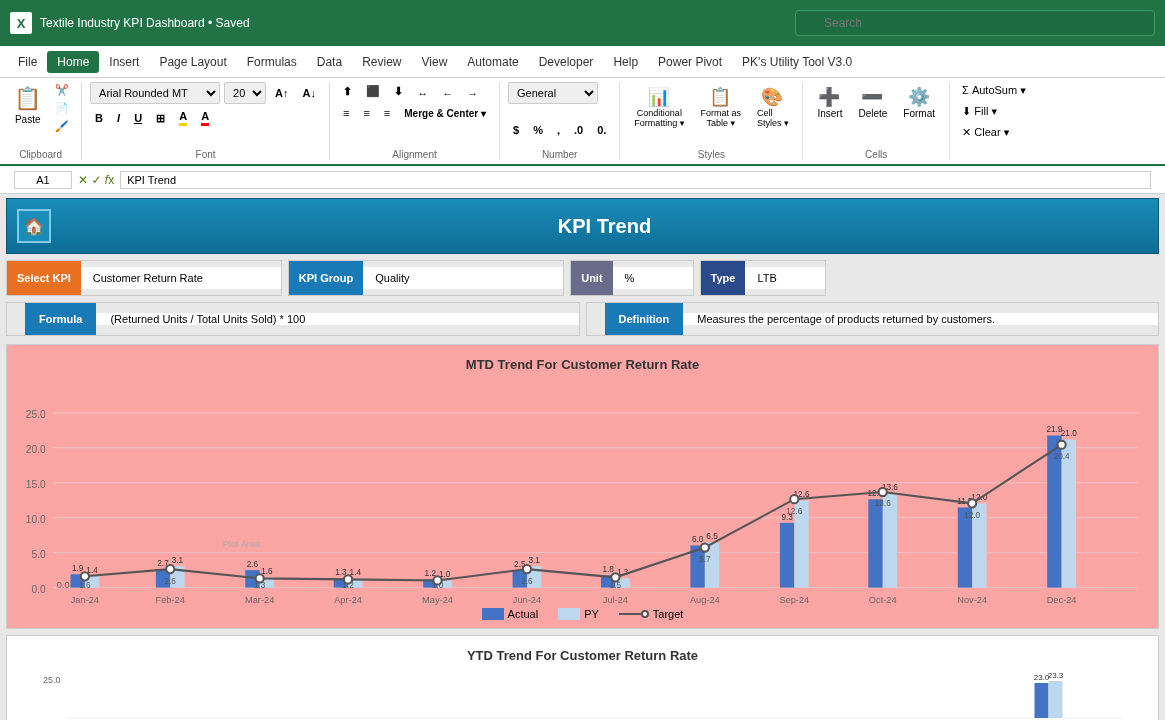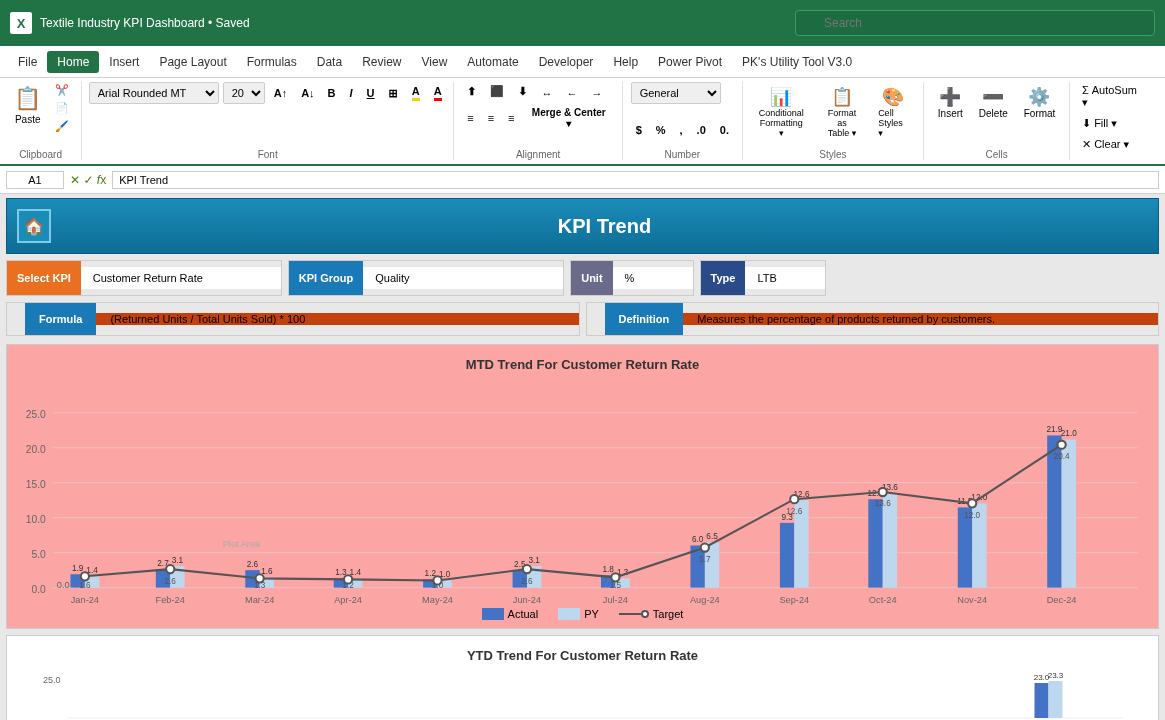--- a/index.html
+++ b/index.html
@@ -128,20 +128,21 @@
       gap: 3px;
       padding: 2px 4px;
       cursor: pointer;
       border-radius: 2px;
       font-size: 11px;
     }
 
     
     .font-section {
       display: flex;
+      flex-direction: column;
       gap: 3px;
     }
     .font-row {
       display: flex;
       align-items: center;
       gap: 4px;
     }
     .font-select {
       border: 1px solid #ccc;
       border-radius: 2px;
@@ -168,21 +169,21 @@
       font-weight: bold;
     }
 
     
     .formula-bar {
       background: #fff;
       border-bottom: 1px solid #d0d0d0;
       display: flex;
       align-items: center;
       height: 28px;
-      padding: 0 6px;
+      padding: 0 14px;
       gap: 6px;
     }
     .cell-ref {
       border: 1px solid #ccc;
       padding: 2px 6px;
       font-size: 11px;
       width: 58px;
       text-align: center;
     }
     .formula-text {
@@ -285,21 +286,21 @@
       font-weight: bold;
       font-size: 11px;
       padding: 10px 14px;
       white-space: nowrap;
       align-self: stretch;
       display: flex;
       align-items: center;
       margin-left: 18px;
     }
     .formula-content {
-      background: #c2410c;
+      background: #ffffff;
       padding: 0 14px;
       font-size: 11px;
       flex: 1;
     }
 
     
     .chart-container {
       background: #fca5a5;
       border: 1px solid #ccc;
       padding: 12px 10px 8px 10px;

